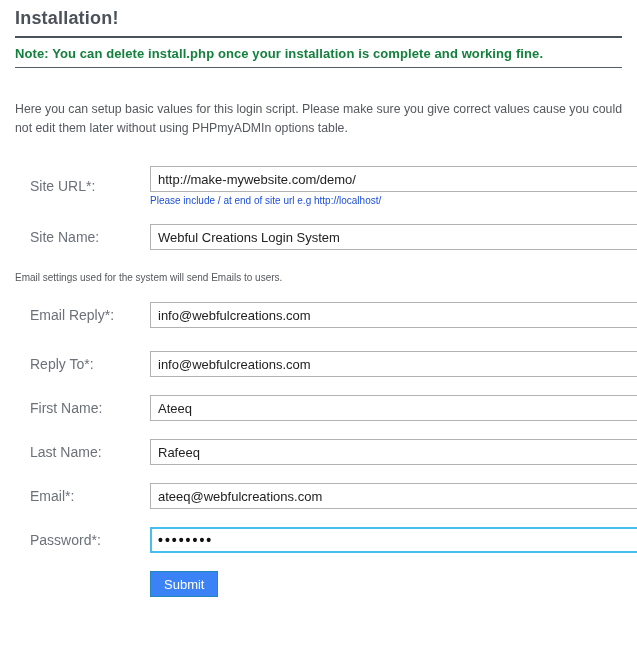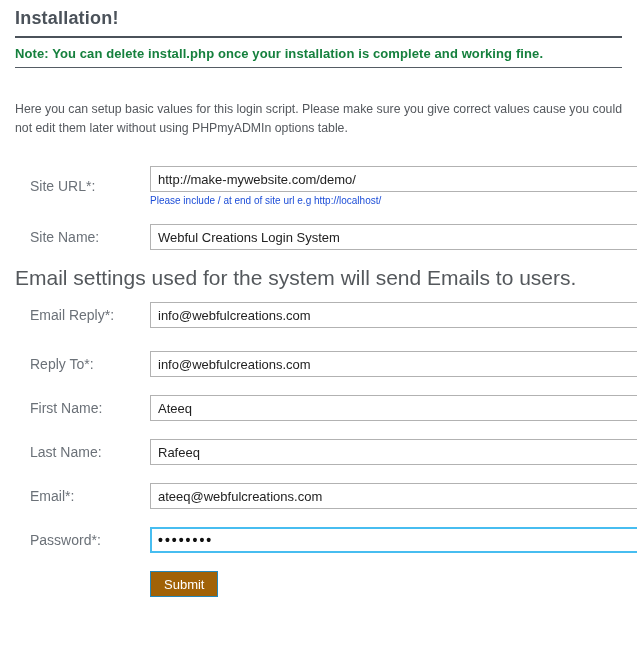--- a/index.html
+++ b/index.html
@@ -44,28 +44,28 @@
   }
   input.text-input.focused {
     border: 2px solid #47bdf0; padding: 3px 6px;
   }
   input.password-display {
     font-size: 14px; font-weight: bold; letter-spacing: 2px; color: #111111;
   }
   .hint { margin-top: 3px; font-size: 10px; color: #1d4ed8; }
 
   .section-text {
-    font-size: 21px; line-height: 20px; color: #54585c;
+    font-size: 10px; line-height: 20px; color: #54585c;
     margin: 9px 0 14px 0;
   }
   .section-text.two-line { margin-top: 4px; max-width: 590px; }
 
   .submit-row { margin-left: 135px; }
   button.submit-btn {
-    background: #a16207; border: 1px solid #2387bb; color: #ffffff;
+    background: #3b82f6; border: 1px solid #2387bb; color: #ffffff;
     font-size: 13px; font-family: "Liberation Sans", sans-serif;
     padding: 5px 13px; height: 26px; cursor: pointer; border-radius: 0;
   }
 </style>
 </head>
 <body>
 
 <div class="container">
 
   <h1 class="page-title">Installation!</h1>

